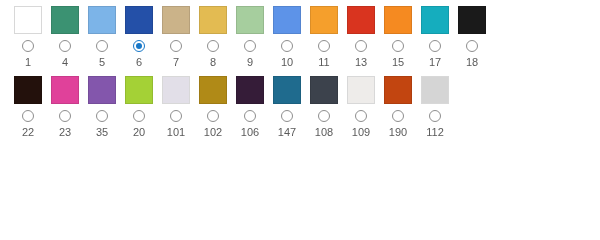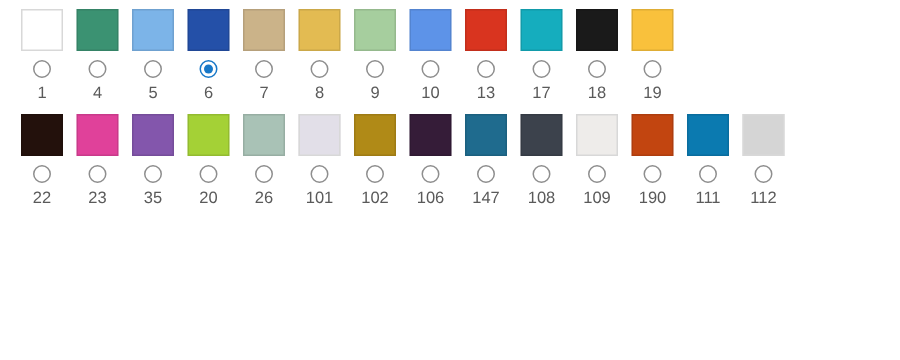--- a/index.html
+++ b/index.html
@@ -123,38 +123,43 @@
         <div class="swatch-chip" style="background: rgb(166, 206, 158);"></div>
         <div class="radio"></div>
         <div class="swatch-label">9</div>
       </div>
       <div class="swatch-cell">
         <div class="swatch-chip" style="background: rgb(93, 147, 232);"></div>
         <div class="radio"></div>
         <div class="swatch-label">10</div>
       </div>
       <div class="swatch-cell">
+        <div class="swatch-chip" style="background: rgb(245, 159, 44);"></div>
+        <div class="radio"></div>
+        <div class="swatch-label">11</div>
+      </div>
+      <div class="swatch-cell">
         <div class="swatch-chip" style="background: rgb(217, 52, 31);"></div>
         <div class="radio"></div>
         <div class="swatch-label">13</div>
       </div>
       <div class="swatch-cell">
+        <div class="swatch-chip" style="background: rgb(245, 138, 33);"></div>
+        <div class="radio"></div>
+        <div class="swatch-label">15</div>
+      </div>
+      <div class="swatch-cell">
         <div class="swatch-chip" style="background: rgb(21, 173, 190);"></div>
         <div class="radio"></div>
         <div class="swatch-label">17</div>
       </div>
       <div class="swatch-cell">
         <div class="swatch-chip" style="background: rgb(26, 26, 26);"></div>
         <div class="radio"></div>
         <div class="swatch-label">18</div>
-      </div>
-      <div class="swatch-cell">
-        <div class="swatch-chip" style="background: rgb(249, 193, 60);"></div>
-        <div class="radio"></div>
-        <div class="swatch-label">19</div>
       </div>
     </div>
   <div class="swatch-row">
       <div class="swatch-cell">
         <div class="swatch-chip" style="background: rgb(35, 17, 12);"></div>
         <div class="radio"></div>
         <div class="swatch-label">22</div>
       </div>
       <div class="swatch-cell">
         <div class="swatch-chip" style="background: rgb(224, 65, 154);"></div>
@@ -165,25 +170,20 @@
         <div class="swatch-chip" style="background: rgb(131, 86, 172);"></div>
         <div class="radio"></div>
         <div class="swatch-label">35</div>
       </div>
       <div class="swatch-cell">
         <div class="swatch-chip" style="background: rgb(164, 209, 54);"></div>
         <div class="radio"></div>
         <div class="swatch-label">20</div>
       </div>
       <div class="swatch-cell">
-        <div class="swatch-chip" style="background: rgb(169, 194, 182);"></div>
-        <div class="radio"></div>
-        <div class="swatch-label">26</div>
-      </div>
-      <div class="swatch-cell">
         <div class="swatch-chip light-edge" style="background: rgb(226, 223, 232);"></div>
         <div class="radio"></div>
         <div class="swatch-label">101</div>
       </div>
       <div class="swatch-cell">
         <div class="swatch-chip" style="background: rgb(176, 138, 23);"></div>
         <div class="radio"></div>
         <div class="swatch-label">102</div>
       </div>
       <div class="swatch-cell">
@@ -203,25 +203,20 @@
       </div>
       <div class="swatch-cell">
         <div class="swatch-chip light-edge" style="background: rgb(238, 236, 234);"></div>
         <div class="radio"></div>
         <div class="swatch-label">109</div>
       </div>
       <div class="swatch-cell">
         <div class="swatch-chip" style="background: rgb(194, 69, 16);"></div>
         <div class="radio"></div>
         <div class="swatch-label">190</div>
-      </div>
-      <div class="swatch-cell">
-        <div class="swatch-chip" style="background: rgb(11, 122, 176);"></div>
-        <div class="radio"></div>
-        <div class="swatch-label">111</div>
       </div>
       <div class="swatch-cell">
         <div class="swatch-chip light-edge" style="background: rgb(213, 213, 213);"></div>
         <div class="radio"></div>
         <div class="swatch-label">112</div>
       </div>
     </div>
 </div>
 
 </body></html>

